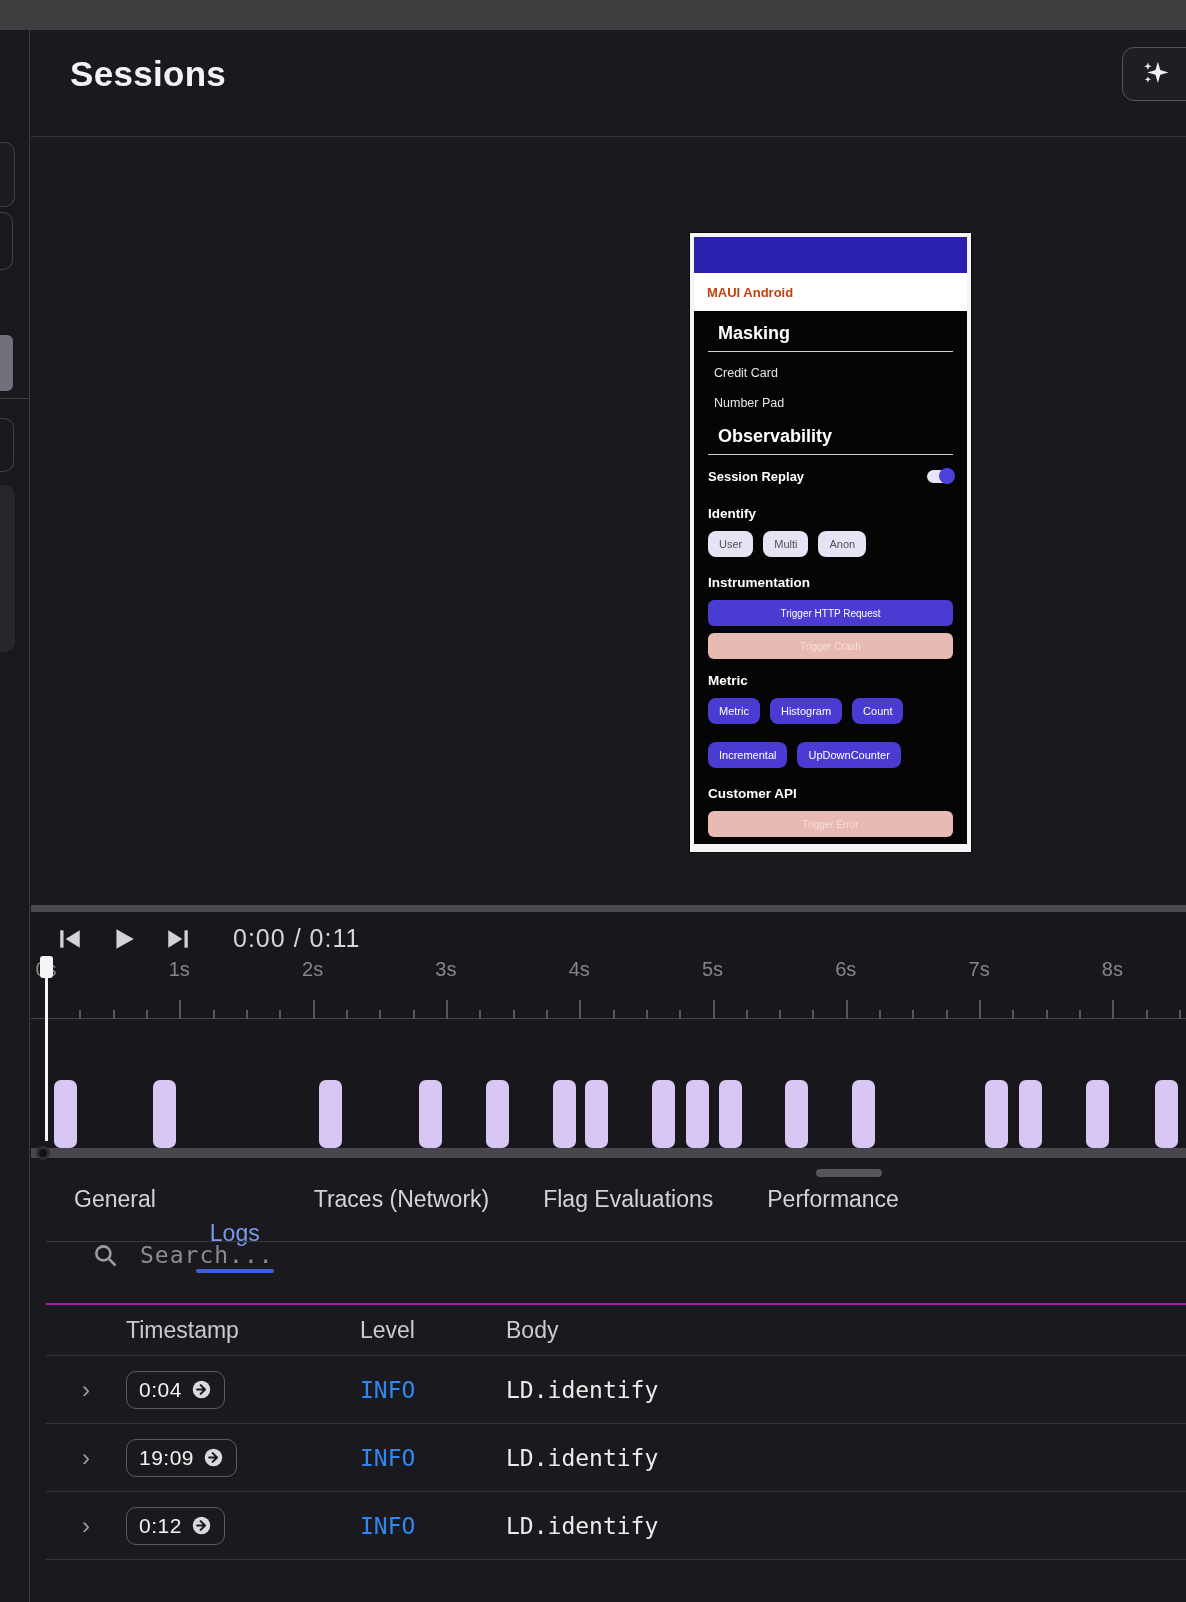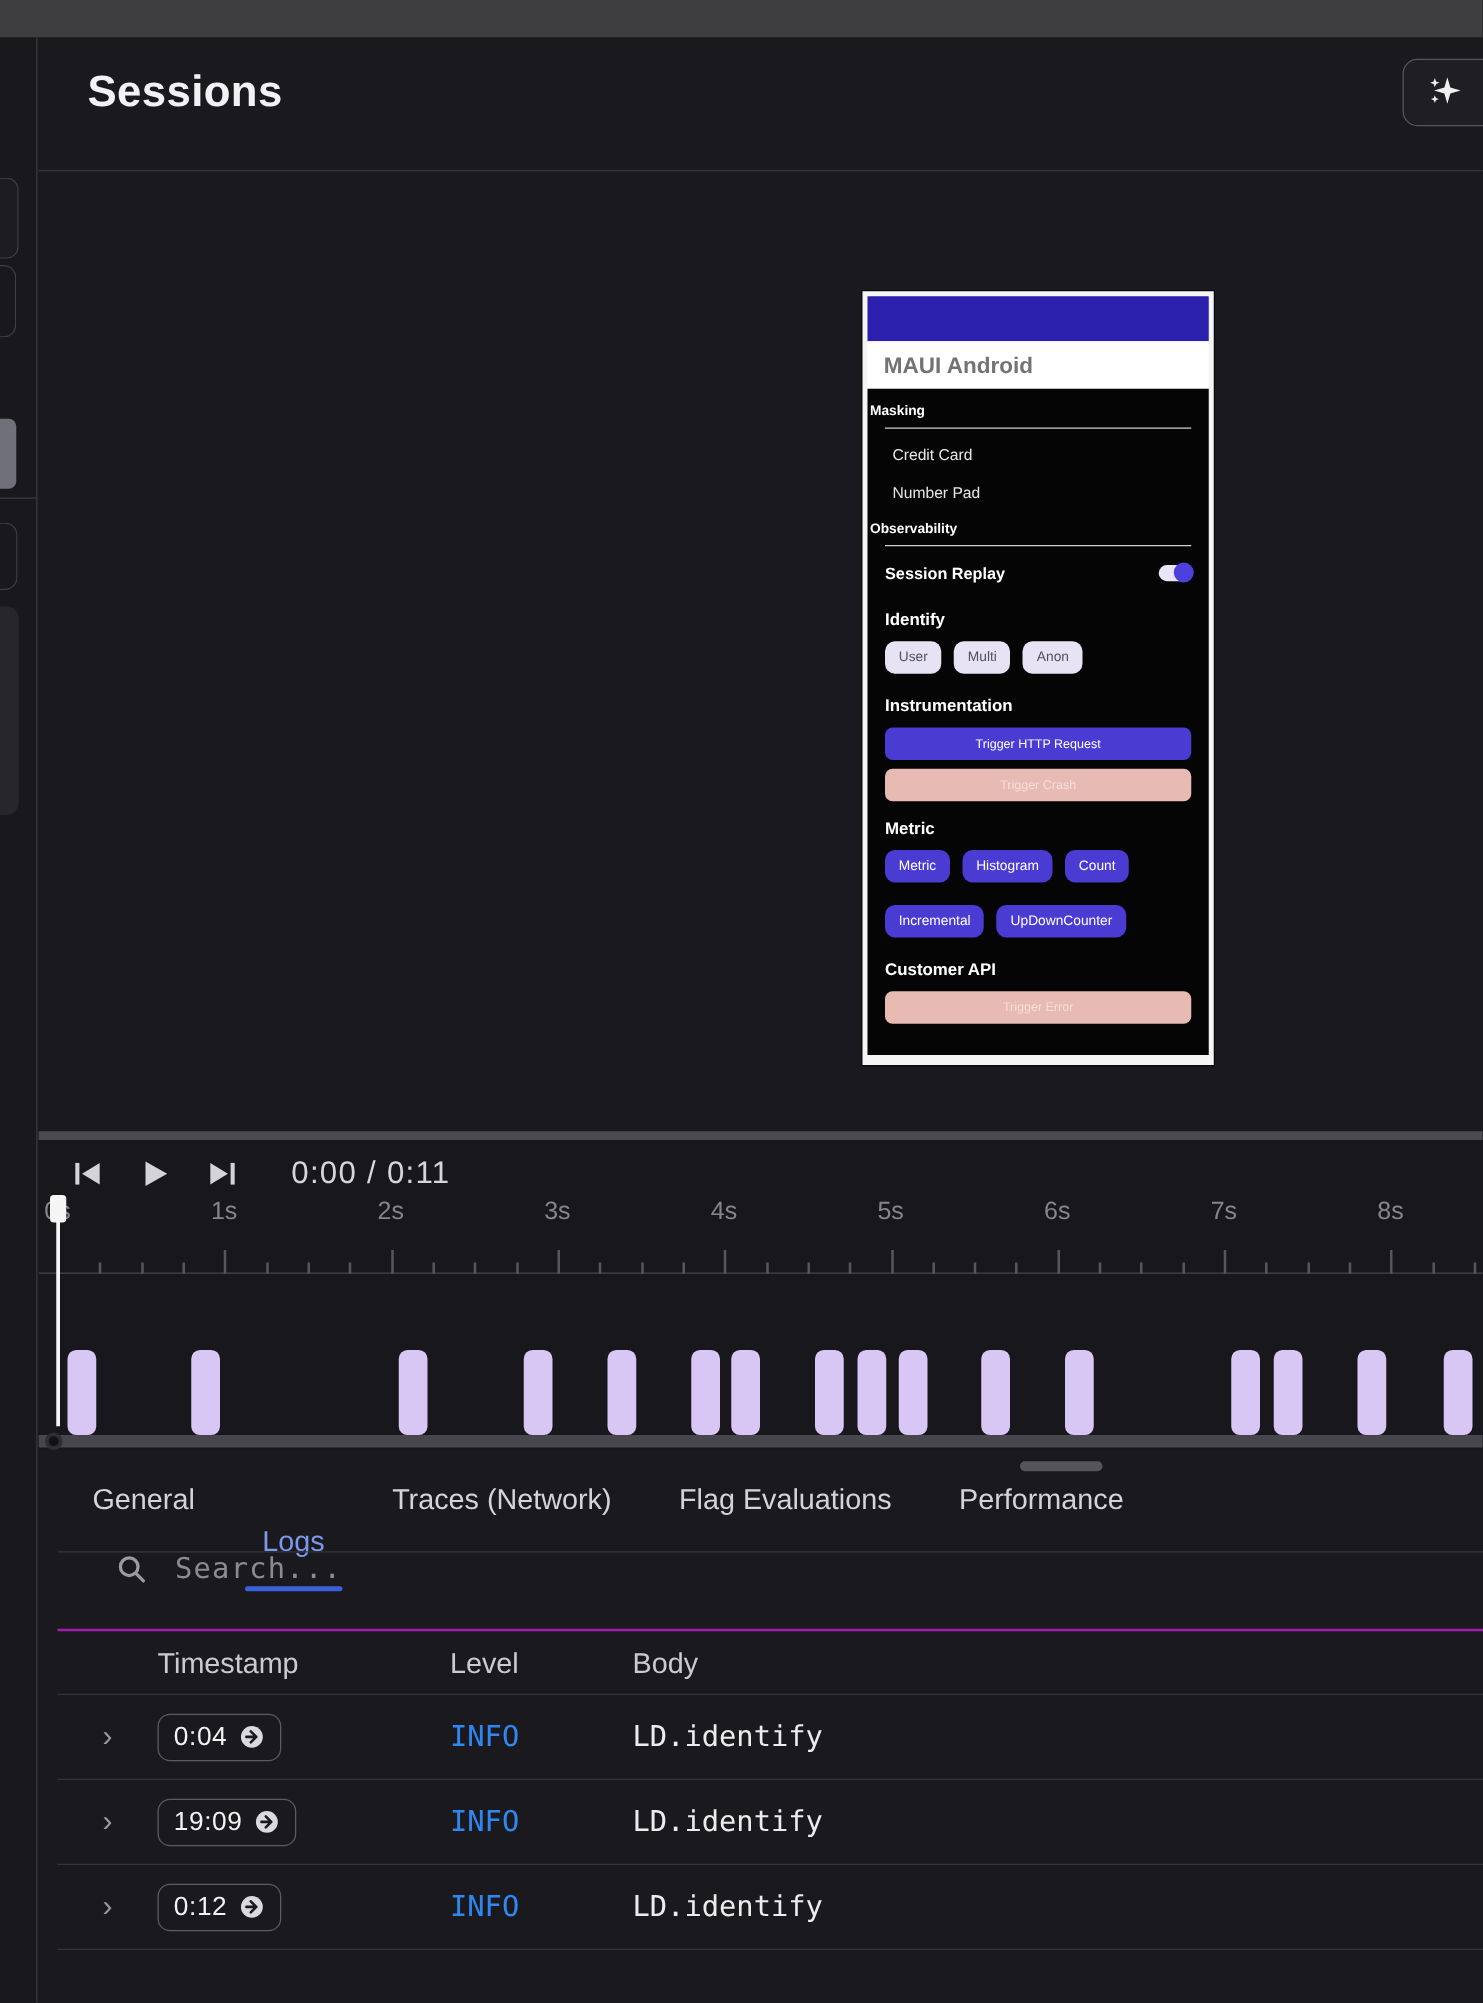--- a/index.html
+++ b/index.html
@@ -15,23 +15,23 @@
   
   #header { position:absolute; left:0; top:0; width:100%; height:107px; border-bottom:1px solid #35353b; }
   #page-title { position:absolute; left:39px; top:24px; font-size:35px; font-weight:700; color:#f2f2f4; letter-spacing:.3px; }
   #ai-btn { position:absolute; left:1091px; top:17px; width:76px; height:54px; border:1px solid #55555b; border-radius:12px; background:#1e1e23; display:flex; align-items:center; justify-content:flex-start; padding-left:18px; }
 
   
   #stage { position:absolute; left:0; top:108px; width:100%; height:767px; }
   #phone { position:absolute; left:659px; top:95px; width:281px; height:619px; background:#f5f5f5; padding:4px; box-shadow:0 0 0 1px #0a0a0c; }
   #phone-statusbar { width:100%; height:36px; }
   #phone-titlebar { width:100%; height:38px; background:#ffffff; display:flex; align-items:center; }
-  #phone-titlebar span { font-size:18px; font-weight:700; color:#737373; padding-left:13px; }
+  #phone-titlebar span { font-size:13px; font-weight:700; color:#c2410c; padding-left:13px; }
   #phone-screen { width:100%; height:533px; background:#050505; overflow:hidden; padding-top:10px; }
-  .ph-heading { font-size:11px; font-weight:700; color:#ffffff; margin:2px 2px 0; }
+  .ph-heading { font-size:18px; font-weight:700; color:#ffffff; margin:2px 24px 0; }
   .ph-hr { height:1px; background:#cfcfcf; margin:7px 14px 14px; }
   .ph-item { font-size:12.5px; color:#e6e6e6; margin:0 14px 16px 20px; }
   .ph-subhead { font-size:13.5px; font-weight:700; color:#ffffff; margin:14px 14px 10px; }
   .ph-toggle-row { display:flex; align-items:center; justify-content:space-between; margin:0 14px 22px; }
   .ph-toggle-row .lbl { font-size:13px; font-weight:700; color:#ffffff; }
   .ph-toggle { position:relative; width:26px; height:13px; border-radius:7px; background:#e9e5f6; }
   .ph-toggle .knob { position:absolute; right:-2px; top:-2px; width:16px; height:16px; border-radius:50%; background:#4d41dd; }
   .ph-chip-row { display:flex; gap:10px; margin:0 14px 18px; }
   .ph-chip { font-size:11px; padding:7px 11px; border-radius:8px; }
   .ph-chip.light { background:#e7e3f4; color:#50505c; }

